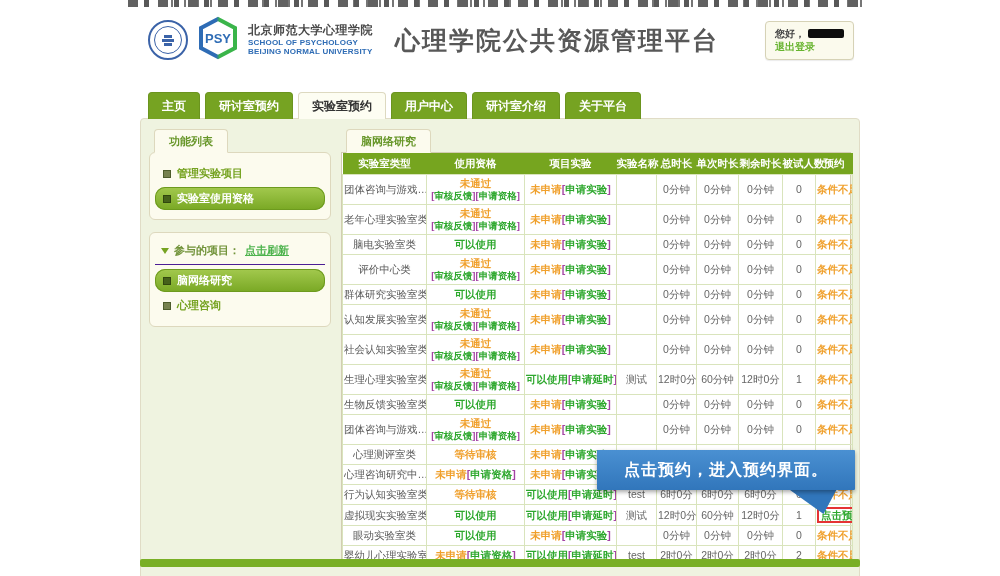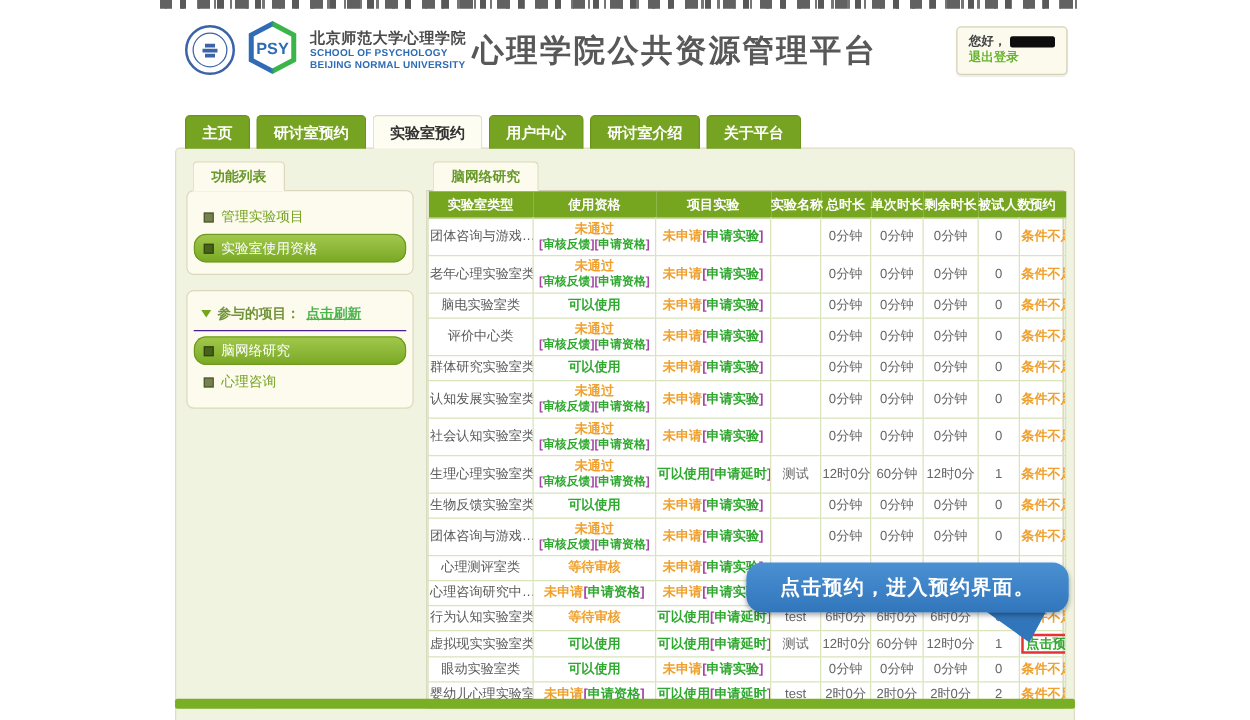--- a/index.html
+++ b/index.html
@@ -15,21 +15,21 @@
   .seal{width:40px;height:40px;border-radius:50%;border:2px solid #3b63a8;box-sizing:border-box;
         display:flex;align-items:center;justify-content:center;background:#fff;}
   .seal-inner{width:26px;height:26px;border-radius:50%;border:1px solid #3b63a8;display:flex;flex-direction:column;
         align-items:center;justify-content:center;gap:1px;}
   .seal-inner i{display:block;width:12px;height:3px;background:#3b63a8;}
   .seal-inner i.n{width:8px;}
   .psy{margin-left:8px;}
   .org{margin-left:8px;line-height:1.15;}
   .org-cn{font-size:12px;font-weight:bold;color:#4a4a4a;letter-spacing:.5px;}
   .org-en{font-size:8px;font-weight:bold;color:#2e6cb5;letter-spacing:.2px;}
-  .site-title{margin-left:5px;font-size:25px;font-weight:bold;color:#585858;letter-spacing:2px;}
+  .site-title{margin-left:22px;font-size:25px;font-weight:bold;color:#585858;letter-spacing:2px;}
   .user-box{margin-left:auto;background:#fbfaed;border:1px solid #d6d2b6;border-radius:4px;
             padding:5px 9px;line-height:1.35;box-shadow:0 1px 1px rgba(0,0,0,.08);}
   .user-line{display:flex;align-items:center;gap:3px;font-size:10px;font-weight:bold;color:#444;}
   .redact{display:inline-block;width:36px;height:9px;background:#0d0d0d;border-radius:2px;}
   .logout{font-size:10px;font-weight:bold;color:#67b42f;cursor:pointer;}
   
   .wrapper{position:absolute;top:92px;left:140px;width:720px;}
   .tabbar{display:flex;gap:5px;margin-left:8px;position:relative;z-index:2;}
   .tab{background:#76a322;color:#fff;font-weight:bold;font-size:12px;padding:5px 13px 4px;
        border-radius:4px 4px 0 0;border:1px solid #6b941e;border-bottom:none;cursor:pointer;white-space:nowrap;}
@@ -37,21 +37,21 @@
   .panel{background:#eff3e0;border:1px solid #e0dcc6;border-radius:4px;margin-top:-1px;
          padding:10px 8px 12px;display:flex;gap:10px;align-items:flex-start;}
   
   .sidebar{width:182px;flex:none;}
   .side-tab{display:inline-block;background:#fcfbee;border:1px solid #ddd8bd;border-bottom:1px solid #fcfbee;
             border-radius:4px 4px 0 0;color:#68972a;font-weight:bold;font-size:11px;padding:4px 14px 3px;
             margin-left:5px;position:relative;z-index:1;}
   .side-box{background:#fcfbee;border:1px solid #ddd8bd;border-radius:6px;padding:7px 5px;margin-top:-1px;}
   .side-box + .side-box{margin-top:12px;}
   .side-item{display:flex;align-items:center;gap:6px;padding:4px 8px;margin:2px 0;cursor:pointer;
-             color:#76a322;font-size:11px;font-weight:normal;border-radius:10px;}
+             color:#76a322;font-size:11px;font-weight:bold;border-radius:10px;}
   .side-item .sq{width:8px;height:8px;flex:none;background:#76814f;border:1px solid #4d5c2c;box-sizing:border-box;}
   .side-item.active{background:linear-gradient(#a3c94e,#79a824);color:#fff;box-shadow:inset 0 0 0 1px #6d9a1e;}
   .side-item.active .sq{background:#45611a;border-color:#31470e;}
   .proj-head{display:flex;align-items:center;gap:5px;padding:3px 6px 6px;font-size:11px;font-weight:bold;color:#71933a;
              border-bottom:1px solid #4c1d95;margin-bottom:4px;}
   .tri{width:0;height:0;border-left:4px solid transparent;border-right:4px solid transparent;
        border-top:6px solid #76a322;flex:none;}
   .refresh{color:#4db34d;text-decoration:underline;cursor:pointer;text-align:center;}
   
   .main-box{flex:1;min-width:0;}
@@ -63,21 +63,21 @@
      line-height:13px;white-space:nowrap;overflow:hidden;height:15px;}
   td.lab{color:#595959;}
   .orange{color:#f0a02c;font-weight:bold;}
   .green{color:#2ea82e;font-weight:bold;}
   .bracket{color:#a343a3;font-weight:bold;}
   .glink{color:#2ea82e;font-weight:bold;cursor:pointer;}
   .sub{font-size:9.5px;line-height:12px;}
   .redbox{border:2px solid #e53333;padding:0 2px;display:inline-block;line-height:12px;}
   
   .tooltip{position:absolute;right:-5px;bottom:76px;width:258px;height:40px;z-index:6;
-           background:linear-gradient(#4a90d2,#3176bb);border-radius:13px;color:#fff;font-size:16px;
+           background:linear-gradient(#4a90d2,#3176bb);border-radius:1px;color:#fff;font-size:16px;
            font-weight:bold;display:flex;align-items:center;justify-content:center;
            box-shadow:0 2px 4px rgba(0,0,0,.35);letter-spacing:1px;white-space:nowrap;}
   .tooltip-tail{position:absolute;right:12px;bottom:52px;width:58px;height:27px;z-index:5;
            background:#3176bb;clip-path:polygon(10% 0,100% 0,75% 100%);}
   .footer-bar{position:absolute;left:140px;top:559px;width:720px;height:8px;background:#79af25;border-radius:2px;}
 </style>
 </head>
 <body>
 
 <div class="crop-strip"></div>

